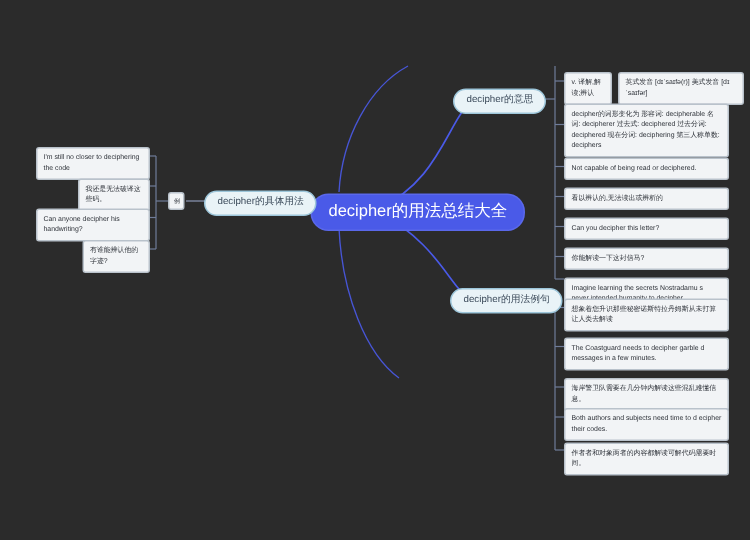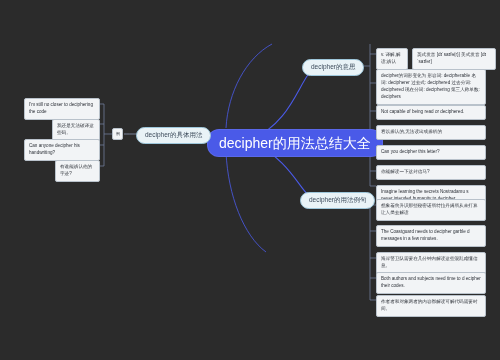--- a/index.html
+++ b/index.html
@@ -13,21 +13,21 @@
   #canvas{position:absolute;inset:0;}
   #wires{position:absolute;left:0;top:0;width:500px;height:360px;pointer-events:none;}
 
   .node{position:absolute;box-sizing:border-box;}
 
   
   .root{
     background:#4a5ae8;
     color:#ffffff;
     border-radius:11px;
-    font-size:14px;
+    font-size:11px;
     line-height:1;
     padding:6px 11px;
     white-space:nowrap;
     box-shadow:0 0 0 1px #5a68ea;
   }
 
   
   .branch{
     background:#e9f3f7;
     color:#3b4a5a;

